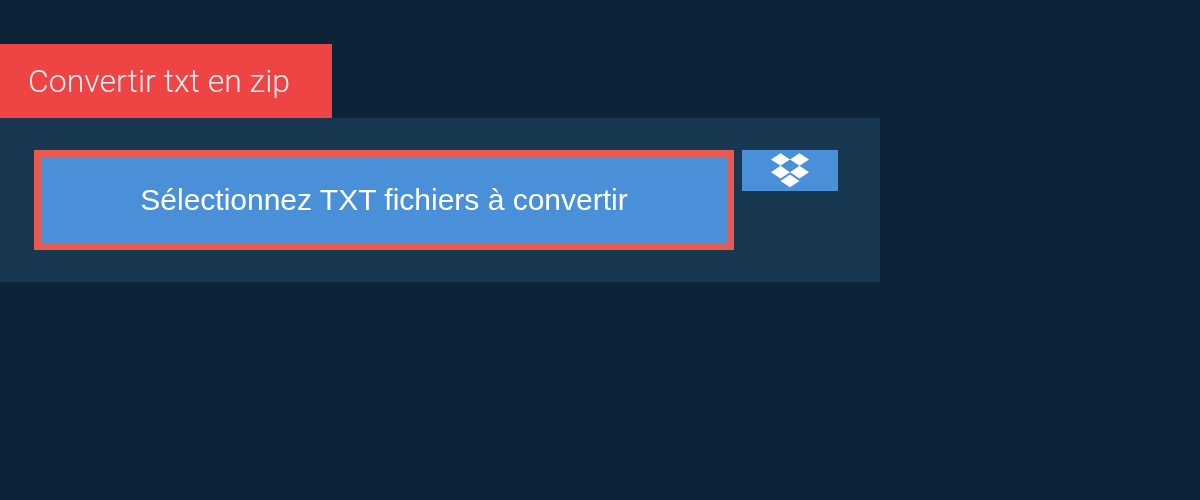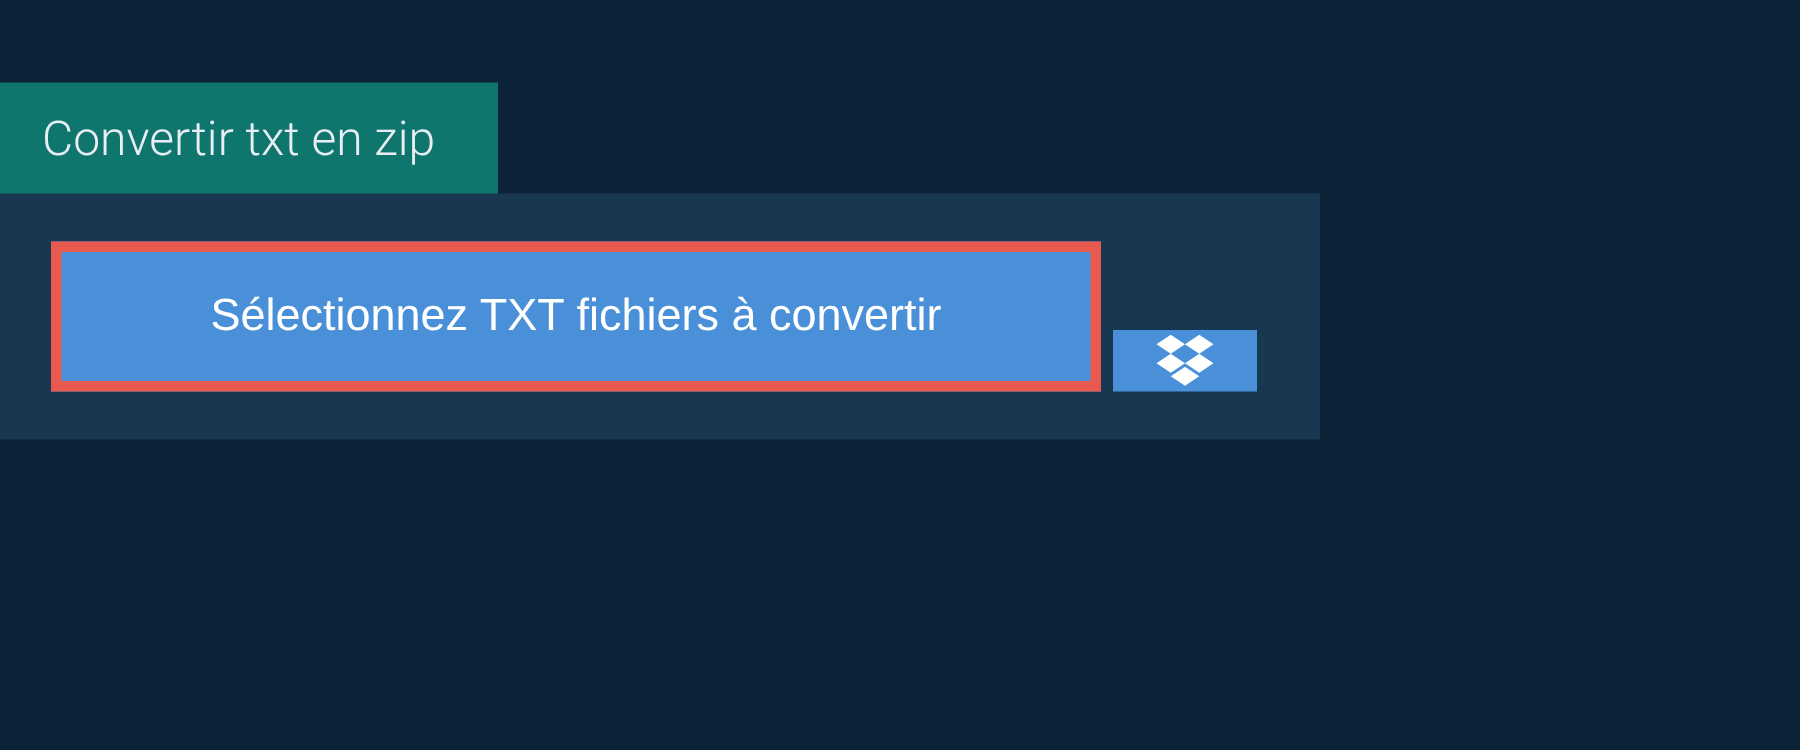--- a/index.html
+++ b/index.html
@@ -9,38 +9,38 @@
     }
     body {
       width: 1200px;
       height: 500px;
       background: #0d2438;
       font-family: -apple-system, BlinkMacSystemFont, "Segoe UI", Roboto, Helvetica, Arial, sans-serif;
       overflow: hidden;
     }
     .tab-container {
       display: inline-block;
-      background: #0f766e;
+      background: #ef4444;
       padding: 18px 42px 18px 28px;
-      margin-top: 55px;
+      margin-top: 44px;
     }
     .tab-label {
       color: #e8eef3;
       font-size: 32px;
       font-weight: 300;
     }
     .panel {
       background: #173850;
       padding: 32px 34px;
       width: 880px;
     }
     .button-row {
       display: flex;
       gap: 8px;
-      align-items: flex-end;
+      align-items: flex-start;
     }
     .select-button {
       background: #4a90d9;
       border: 7px solid #e85a4f;
       color: #ffffff;
       font-size: 30px;
       font-weight: 300;
       padding: 26px 38px;
       cursor: pointer;
       flex: 0 0 auto;

